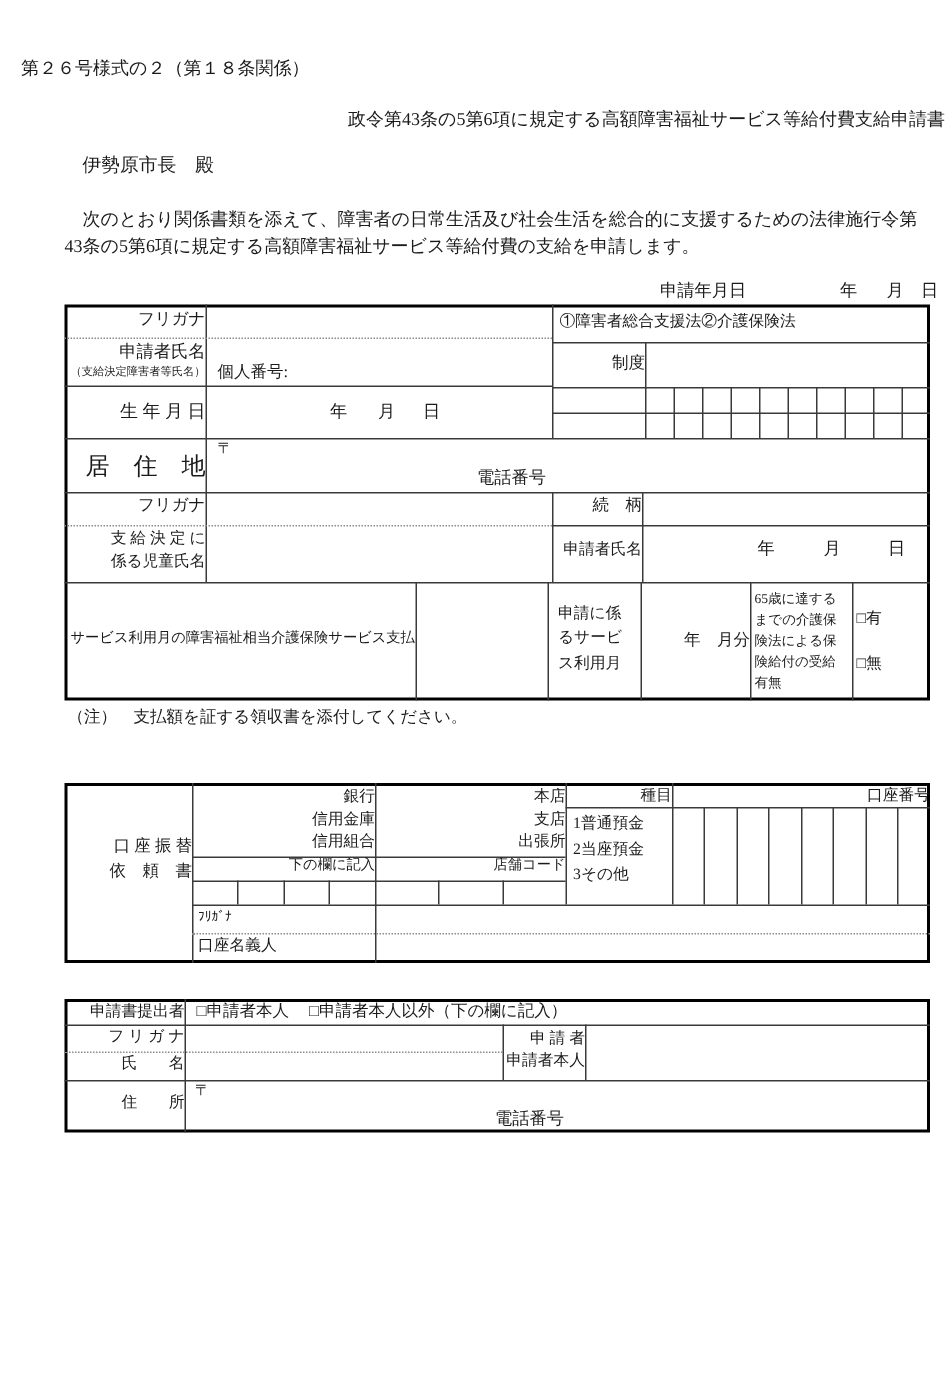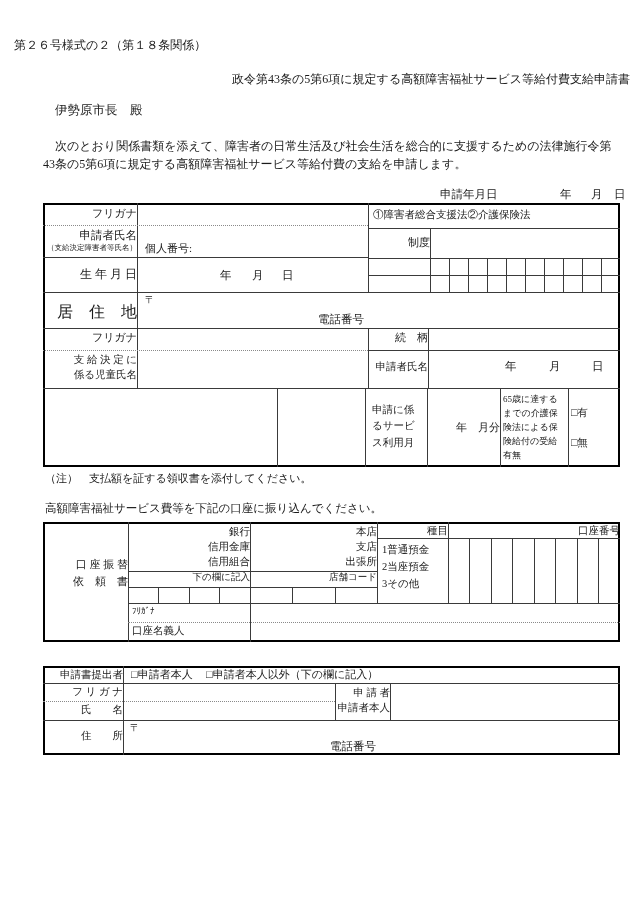--- a/index.html
+++ b/index.html
@@ -76,28 +76,28 @@
   <div class="t" style="left:145px;top:294px;font-size:10px">〒</div>
   <div class="t" style="left:318px;top:312px;font-size:11.5px">電話番号</div>
   <div class="t c" style="left:43px;top:331px;width:94px;font-size:11px">フリガナ</div>
   <div class="t c" style="left:368px;top:331px;width:60px;font-size:11px">続　柄</div>
   <div class="t c" style="left:43px;top:353px;width:94px;font-size:10.5px">支 給 決 定 に</div>
   <div class="t c" style="left:43px;top:368px;width:94px;font-size:10.5px">係る児童氏名</div>
   <div class="t c" style="left:368px;top:360px;width:60px;font-size:10.5px">申請者氏名</div>
   <div class="t" style="left:505px;top:359px;font-size:11.5px">年</div>
   <div class="t" style="left:549px;top:359px;font-size:11.5px">月</div>
   <div class="t" style="left:592px;top:359px;font-size:11.5px">日</div>
+  <div class="t" style="left:47px;top:421px;font-size:9.5px">サービス利用月の障害福祉相当介護保険サービス支払</div>
   <div class="t w" style="left:372px;top:402px;width:46px;font-size:10.5px;line-height:1.55">申請に係るサービス利用月</div>
   <div class="t c" style="left:427px;top:421px;width:73px;font-size:11px">年　月分</div>
   <div class="t w" style="left:503px;top:393px;width:58px;font-size:9px;line-height:1.55">65歳に達するまでの介護保険法による保険給付の受給有無</div>
   <div class="t" style="left:571px;top:406px;font-size:10.5px">□有</div>
   <div class="t" style="left:571px;top:436px;font-size:10.5px">□無</div>
 
   <div class="t" style="left:45px;top:472px;font-size:11px">（注）　支払額を証する領収書を添付してください。</div>
-  <div class="t" style="left:45px;top:501px;font-size:11.5px">高額障害福祉サービス費等を下記の口座に振り込んでください。</div>
 
   <div class="box" style="left:43px;top:522px;width:577px;height:120px"></div>
 
   <div class="vl" style="left:128px;top:522px;height:120px"></div>
   <div class="vl" style="left:250px;top:522px;height:120px"></div>
   <div class="vl" style="left:377px;top:522px;height:81px"></div>
   <div class="vl" style="left:448px;top:522px;height:81px"></div>
   <div class="vl" style="left:469px;top:538px;height:65px"></div>
   <div class="vl" style="left:491px;top:538px;height:65px"></div>
   <div class="vl" style="left:512px;top:538px;height:65px"></div>

